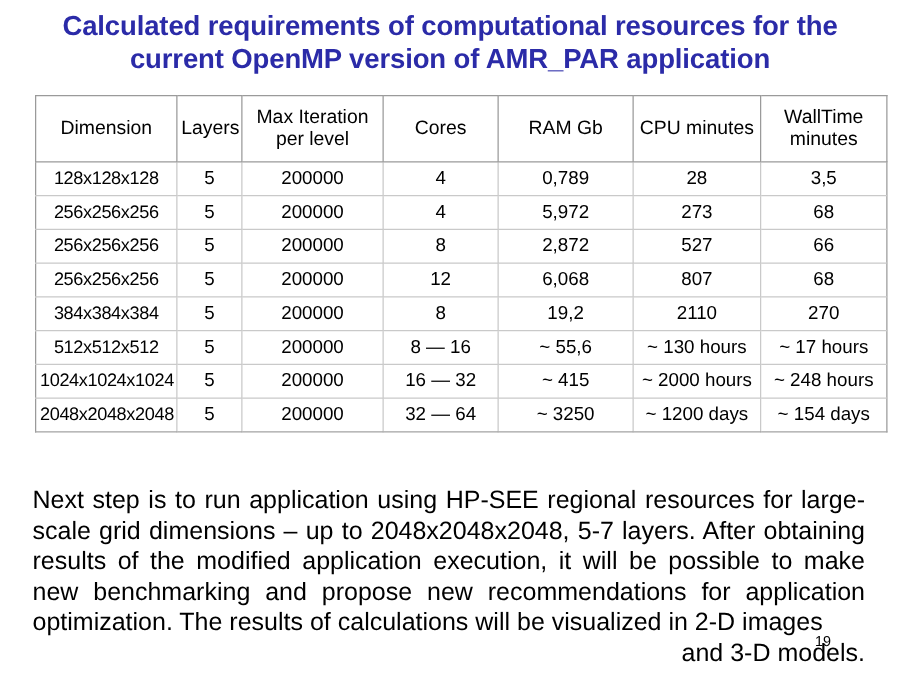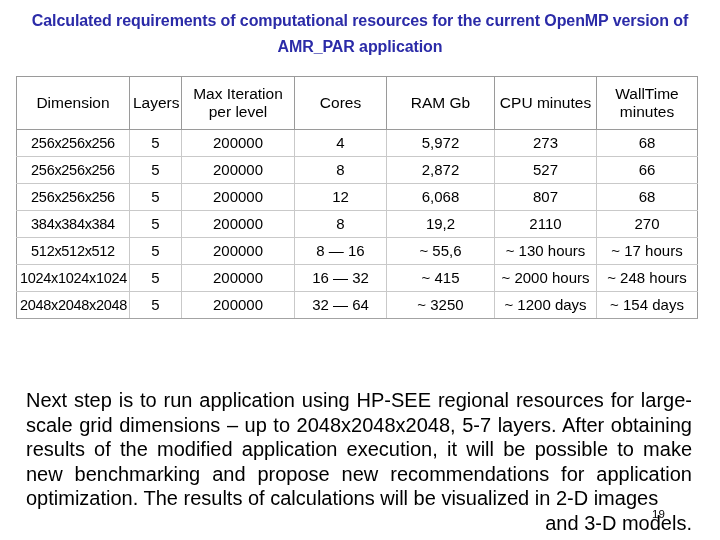--- a/index.html
+++ b/index.html
@@ -17,31 +17,31 @@
 
   
   .slide-title {
     position: absolute;
     left: 0;
     top: 8px;
     width: 720px;
     text-align: center;
     color: #2b2ba8;
     font-weight: bold;
-    font-size: 16px;
+    font-size: 22px;
     line-height: 26px;
     letter-spacing: -0.1px;
     padding: 0 18px;
     box-sizing: border-box;
   }
 
   
   .table-wrap {
     position: absolute;
-    left: 16px;
+    left: 28px;
     top: 76px;
     width: 681px;
   }
   table.req-table {
     border-collapse: collapse;
     width: 681px;
     table-layout: fixed;
     font-size: 14.5px;
     color: #000000;
   }
@@ -138,20 +138,29 @@
         <th>Layers</th>
         <th>Max Iteration per level</th>
         <th>Cores</th>
         <th>RAM Gb</th>
         <th>CPU minutes</th>
         <th>WallTime minutes</th>
       </tr>
     </thead>
     <tbody>
       <tr>
+        <td class="dim">128x128x128</td>
+        <td>5</td>
+        <td>200000</td>
+        <td>4</td>
+        <td>0,789</td>
+        <td>28</td>
+        <td>3,5</td>
+      </tr>
+      <tr>
         <td class="dim">256x256x256</td>
         <td>5</td>
         <td>200000</td>
         <td>4</td>
         <td>5,972</td>
         <td>273</td>
         <td>68</td>
       </tr>
       <tr>
         <td class="dim">256x256x256</td>

